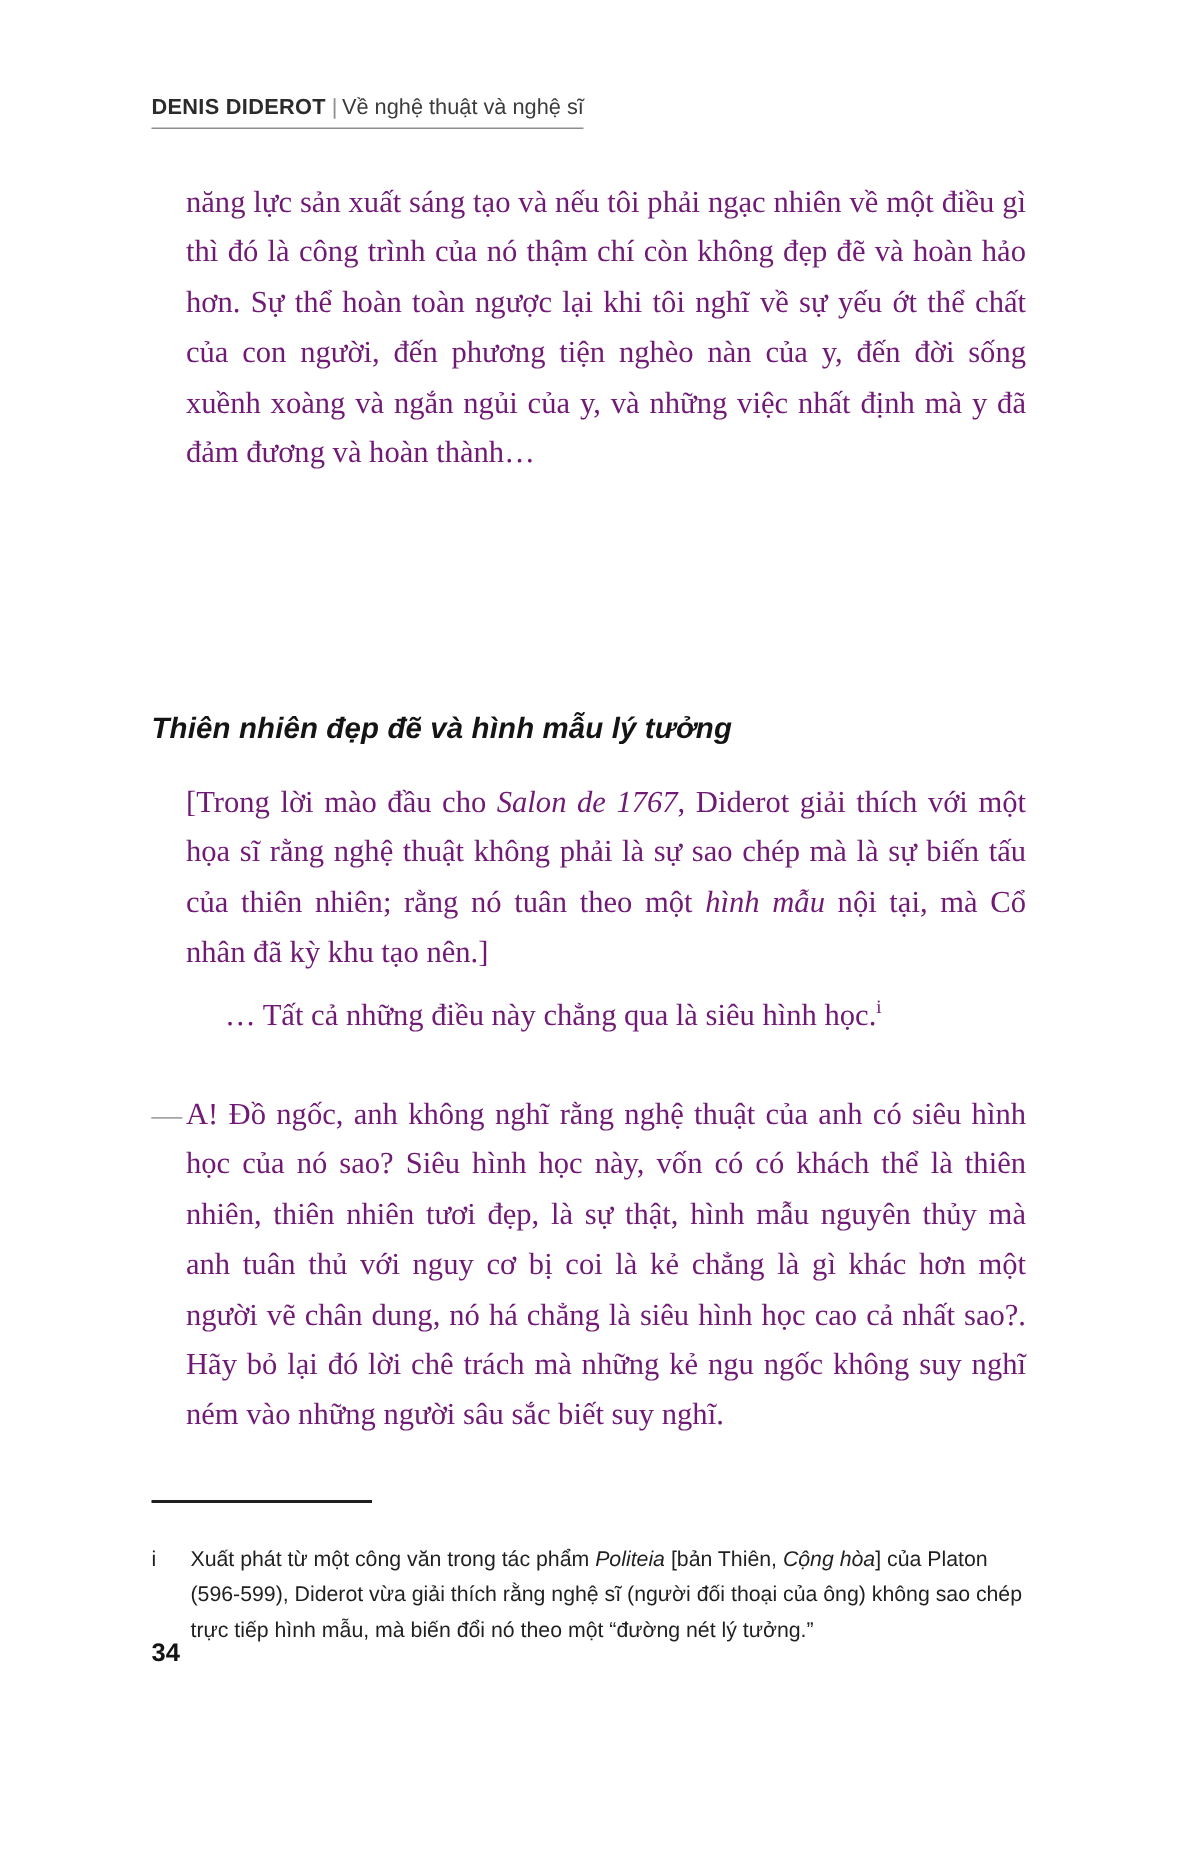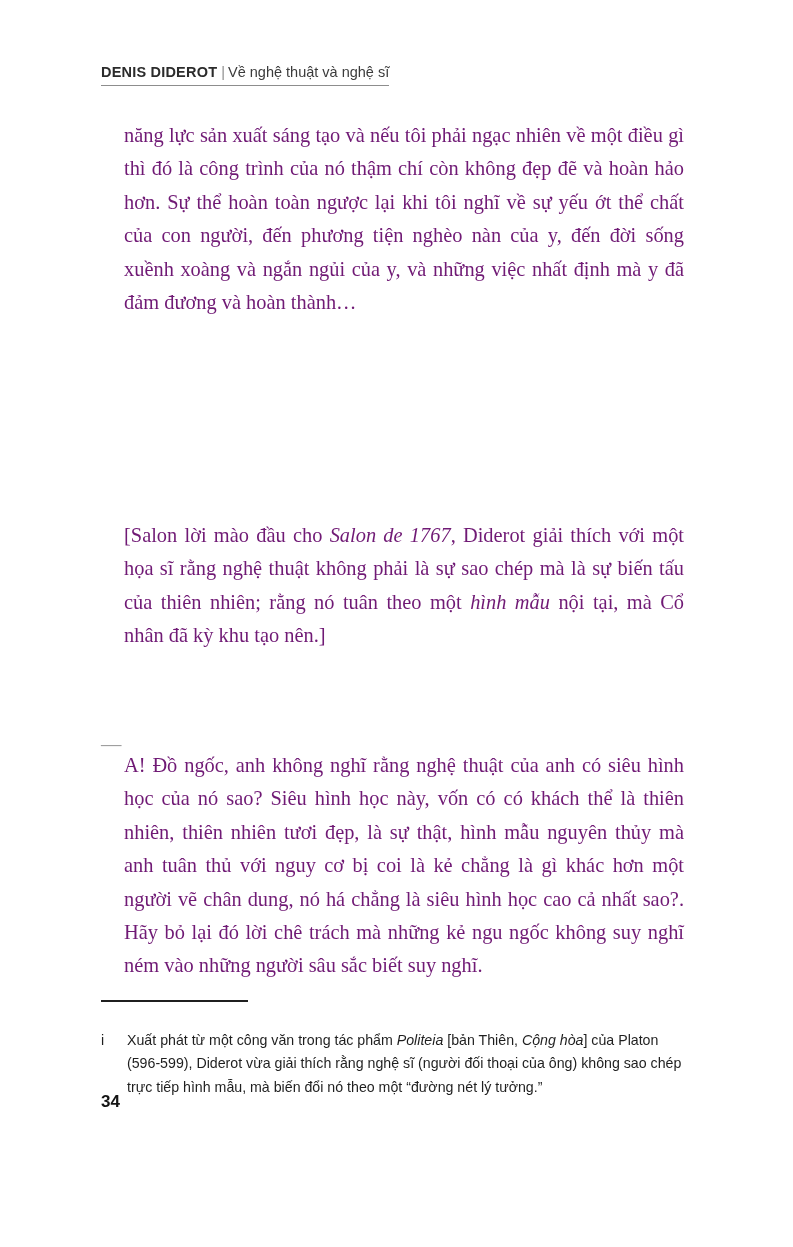--- a/index.html
+++ b/index.html
@@ -96,21 +96,21 @@
     letter-spacing: 0.1px;
     white-space: nowrap;
   }
 
   
   .intro-block { top: 519px; }
   .ellipsis-block { top: 661px; left: 124px; width: 560px; }
   .ellipsis-block p.body { text-indent: 26px; }
 
   .dialogue-block {
-    top: 749px;
+    top: 727px;
     left: 124px;
     width: 560px;
   }
   .dash-marker {
     position: absolute;
     left: 101px;
     top: 728px;
     font-family: "Liberation Serif", "DejaVu Serif", serif;
     font-size: 20.4px;
     line-height: 33.4px;
@@ -176,25 +176,29 @@
     <span class="rh-inner">
       <span class="rh-author">DENIS DIDEROT</span><span class="rh-sep">|</span><span class="rh-title">Về nghệ thuật và nghệ sĩ</span>
     </span>
   </div>
 
   <div class="col quote-block">
     <p class="body">năng lực sản xuất sáng tạo và nếu tôi phải ngạc nhiên về một điều gì thì đó là công trình của nó thậm chí còn không đẹp đẽ và hoàn hảo hơn. Sự thể hoàn toàn ngược lại khi tôi nghĩ về sự yếu ớt thể chất của con người, đến phương tiện nghèo nàn của y, đến đời sống xuềnh xoàng và ngắn ngủi của y, và những việc nhất định mà y đã đảm đương và hoàn thành…</p>
   </div>
 
 
+  <h2 class="section-heading">Thiên nhiên đẹp đẽ và hình mẫu lý tưởng</h2>
 
   <div class="col intro-block">
-    <p class="body"><span>[Salon lời mào đầu cho </span><span class="it">Salon de 1767</span><span>, Diderot giải thích với một họa sĩ rằng nghệ thuật không phải là sự sao chép mà là sự biến tấu của thiên nhiên; rằng nó tuân theo một </span><span class="it">hình mẫu</span><span> nội tại, mà Cổ nhân đã kỳ khu tạo nên.]</span></p>
-  </div>
-
+    <p class="body"><span>[Trong lời mào đầu cho </span><span class="it">Salon de 1767</span><span>, Diderot giải thích với một họa sĩ rằng nghệ thuật không phải là sự sao chép mà là sự biến tấu của thiên nhiên; rằng nó tuân theo một </span><span class="it">hình mẫu</span><span> nội tại, mà Cổ nhân đã kỳ khu tạo nên.]</span></p>
+  </div>
+
+  <div class="col ellipsis-block">
+    <p class="body noj"><span>… Tất cả những điều này chẳng qua là siêu hình học.</span><sup class="fn">i</sup></p>
+  </div>
 
   <div class="dash-marker">—</div>
   <div class="col dialogue-block">
     <p class="body">A! Đồ ngốc, anh không nghĩ rằng nghệ thuật của anh có siêu hình học của nó sao? Siêu hình học này, vốn có có khách thể là thiên nhiên, thiên nhiên tươi đẹp, là sự thật, hình mẫu nguyên thủy mà anh tuân thủ với nguy cơ bị coi là kẻ chẳng là gì khác hơn một người vẽ chân dung, nó há chẳng là siêu hình học cao cả nhất sao?. Hãy bỏ lại đó lời chê trách mà những kẻ ngu ngốc không suy nghĩ ném vào những người sâu sắc biết suy nghĩ.</p>
   </div>
 
   <div class="fn-rule"></div>
 
   <div class="footnote">
     <span class="fn-marker">i</span>

